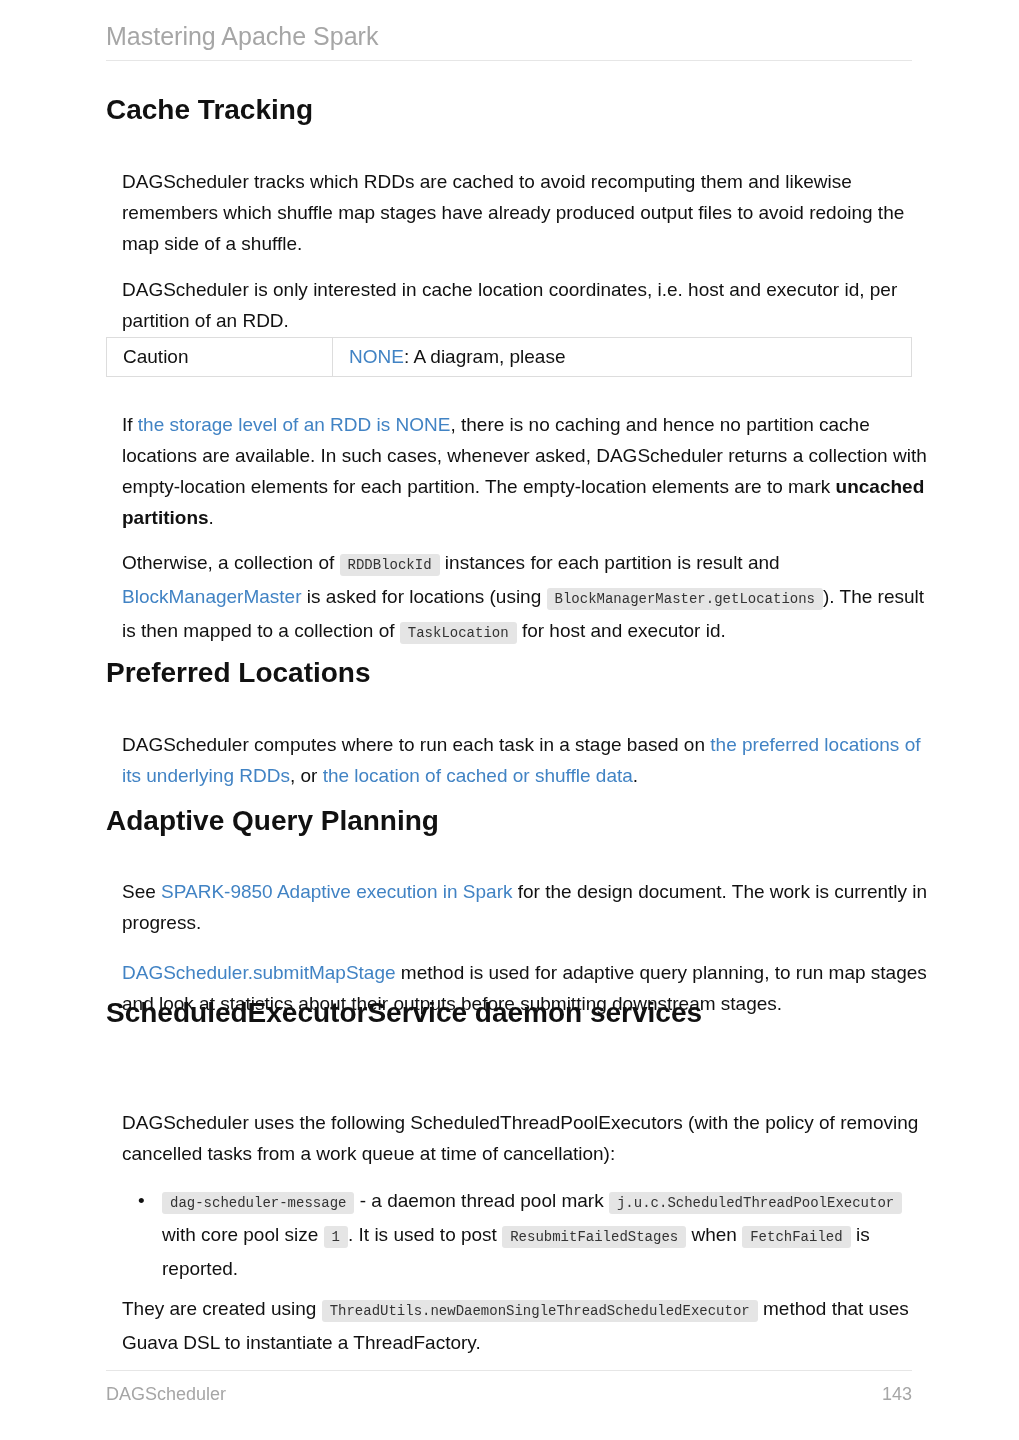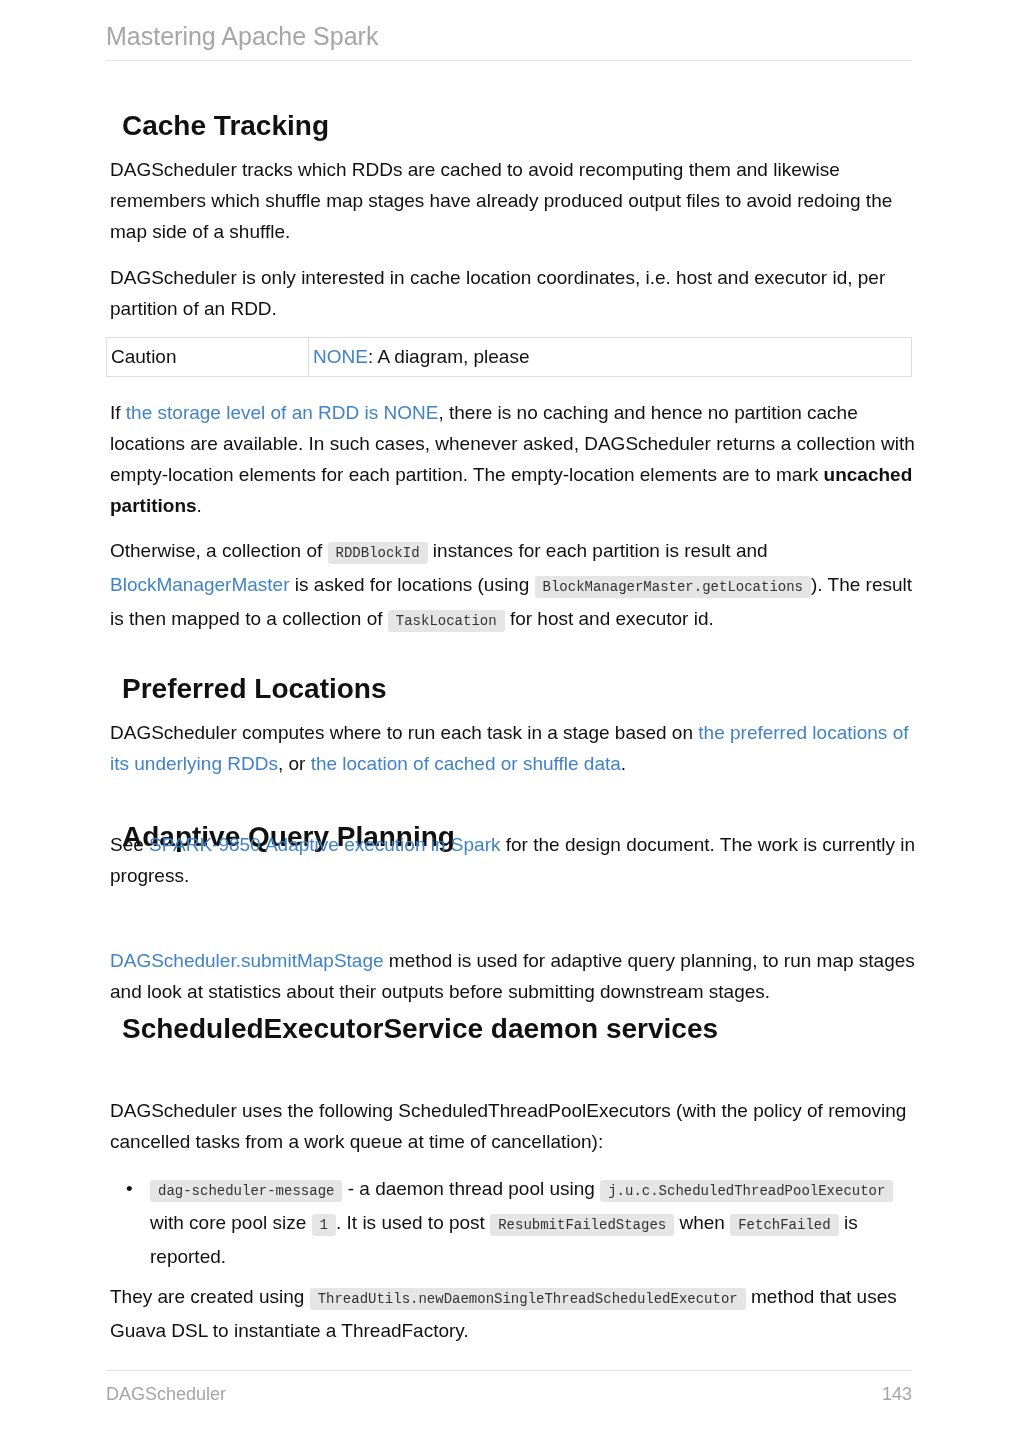--- a/index.html
+++ b/index.html
@@ -12,38 +12,38 @@
     font-size: 25px; color: #a6a6a6; line-height: 24px;
   }
   .header-rule { position: absolute; left: 106px; top: 60px; width: 806px; height: 1px; background: #e6e6e6; }
   .footer-rule { position: absolute; left: 106px; top: 1370px; width: 806px; height: 1px; background: #e6e6e6; }
   .running-footer {
     position: absolute; left: 106px; top: 1382px; width: 806px;
     font-size: 18px; color: #a6a6a6; line-height: 24px;
     display: flex; justify-content: space-between;
   }
   h2 {
-    position: absolute; left: 106px; margin: 16px; font-size: 28px; font-weight: bold;
+    position: absolute; left: 106px; margin: 0; font-size: 28px; font-weight: bold;
     color: #111111; line-height: 34px; width: 806px;
   }
   p, ul {
-    position: absolute; left: 106px; width: 806px; margin: 4px;
+    position: absolute; left: 106px; width: 806px; margin: 16px;
     font-size: 19px; line-height: 31px; color: #111111;
   }
   a { color: #4183c4; text-decoration: none; }
   code {
     font-family: "Liberation Mono", monospace; font-size: 14px;
     background: #e5e5e5; padding: 3px 8px; border-radius: 3px; color: #333333;
   }
   strong { font-weight: bold; }
   table.caution {
     position: absolute; left: 106px; top: 337px; width: 806px; border-collapse: collapse;
     font-size: 19px; line-height: 24px;
   }
-  table.caution td { border: 1px solid #dddddd; padding: 7px 4px; height: 24px; }
+  table.caution td { border: 1px solid #dddddd; padding: 7px 16px; height: 24px; }
   table.caution td.label { width: 193px; }
   ul { list-style: none; padding: 0; }
   ul li { position: relative; padding-left: 40px; }
   ul li .bullet { position: absolute; left: 16px; top: 0; font-size: 19px; }
 </style>
 </head>
 <body>
 
 <div class="running-header">Mastering Apache Spark</div>
 <div class="header-rule"></div>
@@ -62,27 +62,27 @@
   </table>
 
 <p style="top:393px"><span>If </span><a href="#">the storage level of an RDD is NONE</a><span>, there is no caching and hence no partition cache locations are available. In such cases, whenever asked, DAGScheduler returns a collection with empty-location elements for each partition. The empty-location elements are to mark </span><strong>uncached partitions</strong><span>.</span></p>
 
 <p style="top:531px"><span>Otherwise, a collection of </span><code>RDDBlockId</code><span> instances for each partition is result and </span><a href="#">BlockManagerMaster</a><span> is asked for locations (using </span><code>BlockManagerMaster.getLocations</code><span>). The result is then mapped to a collection of </span><code>TaskLocation</code><span> for host and executor id.</span></p>
 
 <h2 style="top:656px">Preferred Locations</h2>
 <p style="top:713px"><span>DAGScheduler computes where to run each task in a stage based on </span><a href="#">the preferred locations of its underlying RDDs</a><span>, or </span><a href="#">the location of cached or shuffle data</a><span>.</span></p>
 
 <h2 style="top:804px">Adaptive Query Planning</h2>
-<p style="top:825px"><span>See </span><a href="#">SPARK-9850 Adaptive execution in Spark</a><span> for the design document. The work is currently in progress.</span></p>
+<p style="top:860px"><span>See </span><a href="#">SPARK-9850 Adaptive execution in Spark</a><span> for the design document. The work is currently in progress.</span></p>
 <p style="top:941px"><a href="#">DAGScheduler.submitMapStage</a><span> method is used for adaptive query planning, to run map stages and look at statistics about their outputs before submitting downstream stages.</span></p>
 
 <h2 style="top:996px">ScheduledExecutorService daemon services</h2>
 <p style="top:1091px">DAGScheduler uses the following ScheduledThreadPoolExecutors (with the policy of removing cancelled tasks from a work queue at time of cancellation):</p>
 <ul style="top:1169px">
-  <li><span class="bullet">•</span><code>dag-scheduler-message</code><span> - a daemon thread pool using </span><code>j.u.c.ScheduledThreadPoolExecutor</code><span> with core pool size </span><code>1</code><span>. It is used to post </span><code>ResubmitFailedStages</code><span> when </span><code>FetchFailed</code><span> is reported.</span></li>
+  <li><span class="bullet">•</span><code>dag-scheduler-message</code><span> - a daemon thread pool mark </span><code>j.u.c.ScheduledThreadPoolExecutor</code><span> with core pool size </span><code>1</code><span>. It is used to post </span><code>ResubmitFailedStages</code><span> when </span><code>FetchFailed</code><span> is reported.</span></li>
 </ul>
 <p style="top:1277px"><span>They are created using </span><code>ThreadUtils.newDaemonSingleThreadScheduledExecutor</code><span> method that uses Guava DSL to instantiate a ThreadFactory.</span></p>
 
 <div class="footer-rule"></div>
 <div class="running-footer">
   <span>DAGScheduler</span>
   <span>143</span>
 </div>
 
 </body></html>

